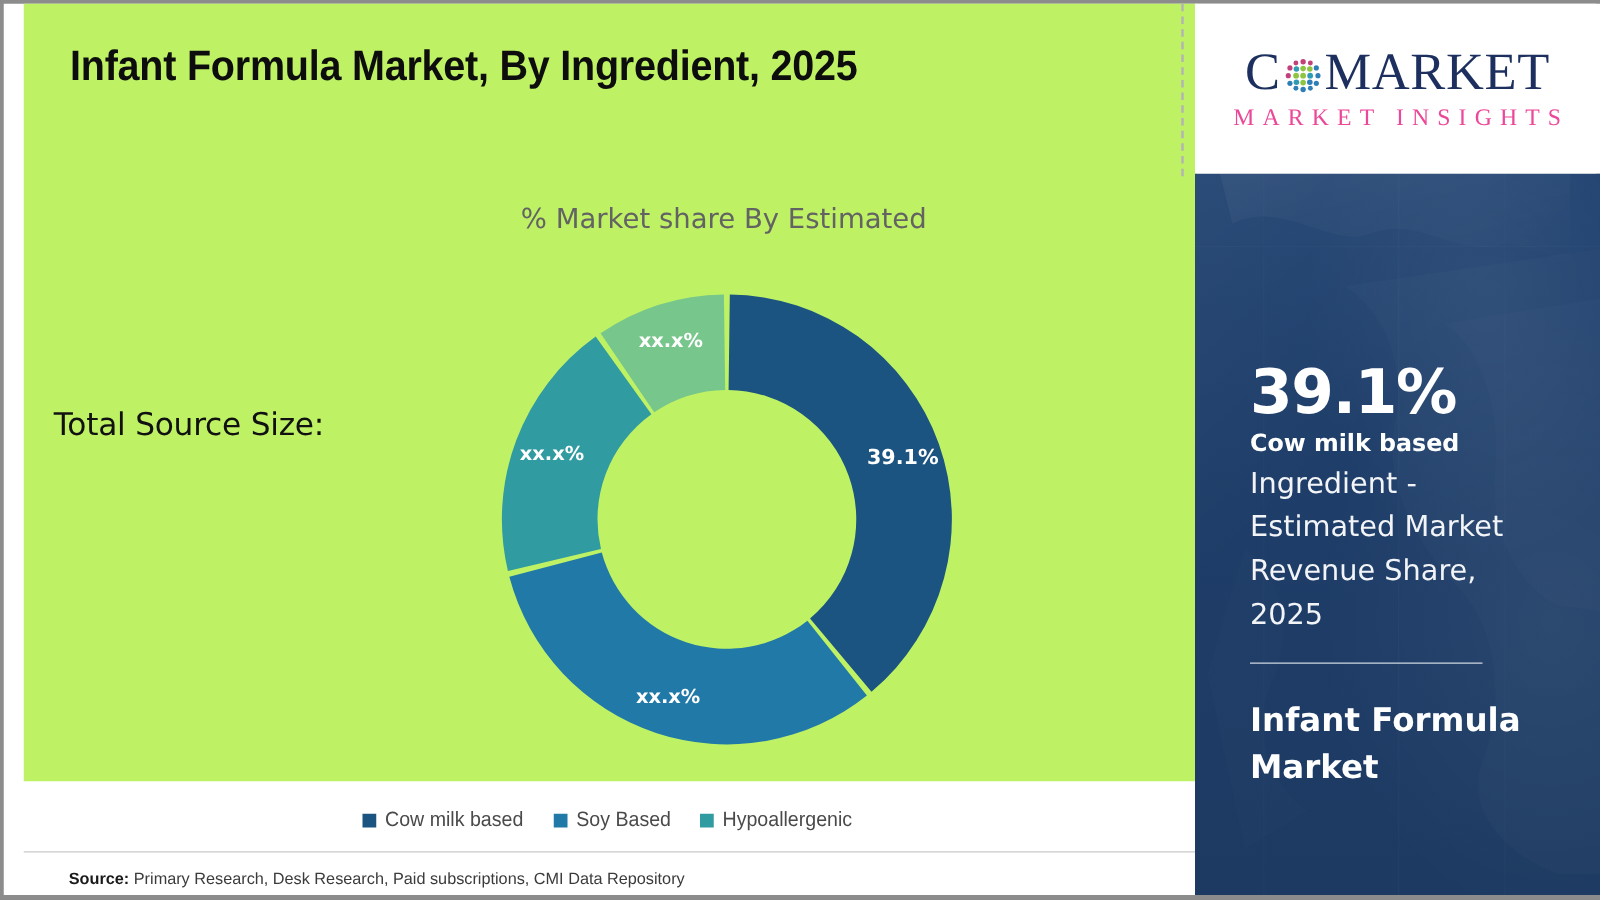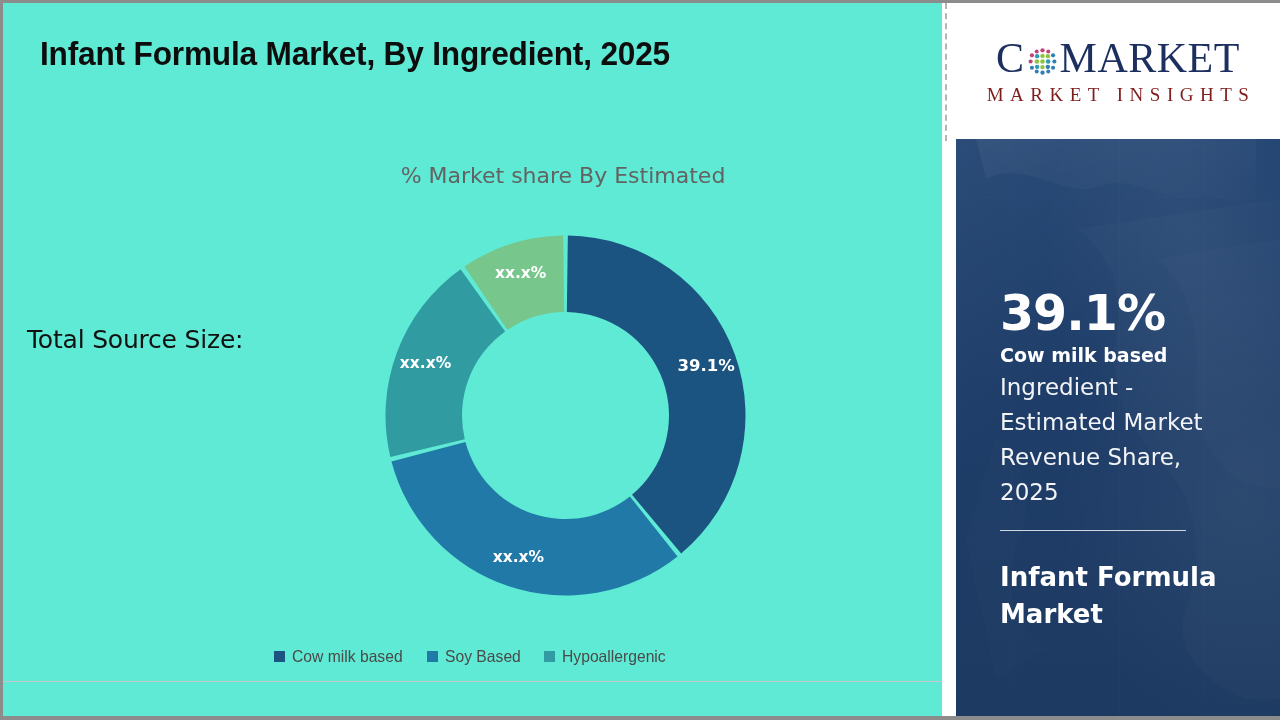--- a/index.html
+++ b/index.html
@@ -20,24 +20,24 @@
     background: #ffffff;
     border-top: 3px solid #8c8c8c;
     border-left: 3px solid #8c8c8c;
     border-right: 3px solid #8c8c8c;
     border-bottom: 4px solid #8c8c8c;
   }
 
   
   #left-panel {
     position: absolute;
-    left: 0; top: 0;
+    left: 16px; top: 0;
     width: 939px;
-    height: 713px;
-    background: #5eead4;
+    height: 622px;
+    background: #bef264;
   }
 
   #page-title {
     position: absolute;
     left: 37px;
     top: 31px;
     font-size: 34px;
     font-weight: bold;
     color: #0d0d0d;
     letter-spacing: -0.2px;
@@ -194,21 +194,21 @@
   #logo-globe {
     width: 33px;
     height: 33px;
     margin: 0 1px;
     position: relative;
     top: 2px;
   }
   #logo-tagline {
     font-family: "Liberation Serif", "DejaVu Serif", serif;
     font-size: 19px;
-    color: #7f1d1d;
+    color: #ec4899;
     letter-spacing: 6.5px;
     margin-top: 5px;
     padding-left: 6px;
   }
 
   #stat-panel {
     position: absolute;
     left: 0;
     top: 136px;
     width: 324px;
@@ -313,20 +313,23 @@
           <span class="legend-swatch" style="background: rgb(33, 121, 168);"></span>
           <span class="legend-text">Soy Based</span>
         </div>
         <div class="legend-item">
           <span class="legend-swatch" style="background: rgb(49, 155, 162);"></span>
           <span class="legend-text">Hypoallergenic</span>
         </div>
       </div>
 
     <div id="source-divider"></div>
+    <div id="source-line">
+      <span id="source-label">Source:</span><span id="source-text"> Primary Research, Desk Research, Paid subscriptions, CMI Data Repository</span>
+    </div>
   </div>
 
   <div id="vertical-divider"></div>
 
   <div id="right-panel">
 
     <div id="logo-box">
       <div id="logo-wordmark">
         <span>C</span>
         <span id="logo-globe">

